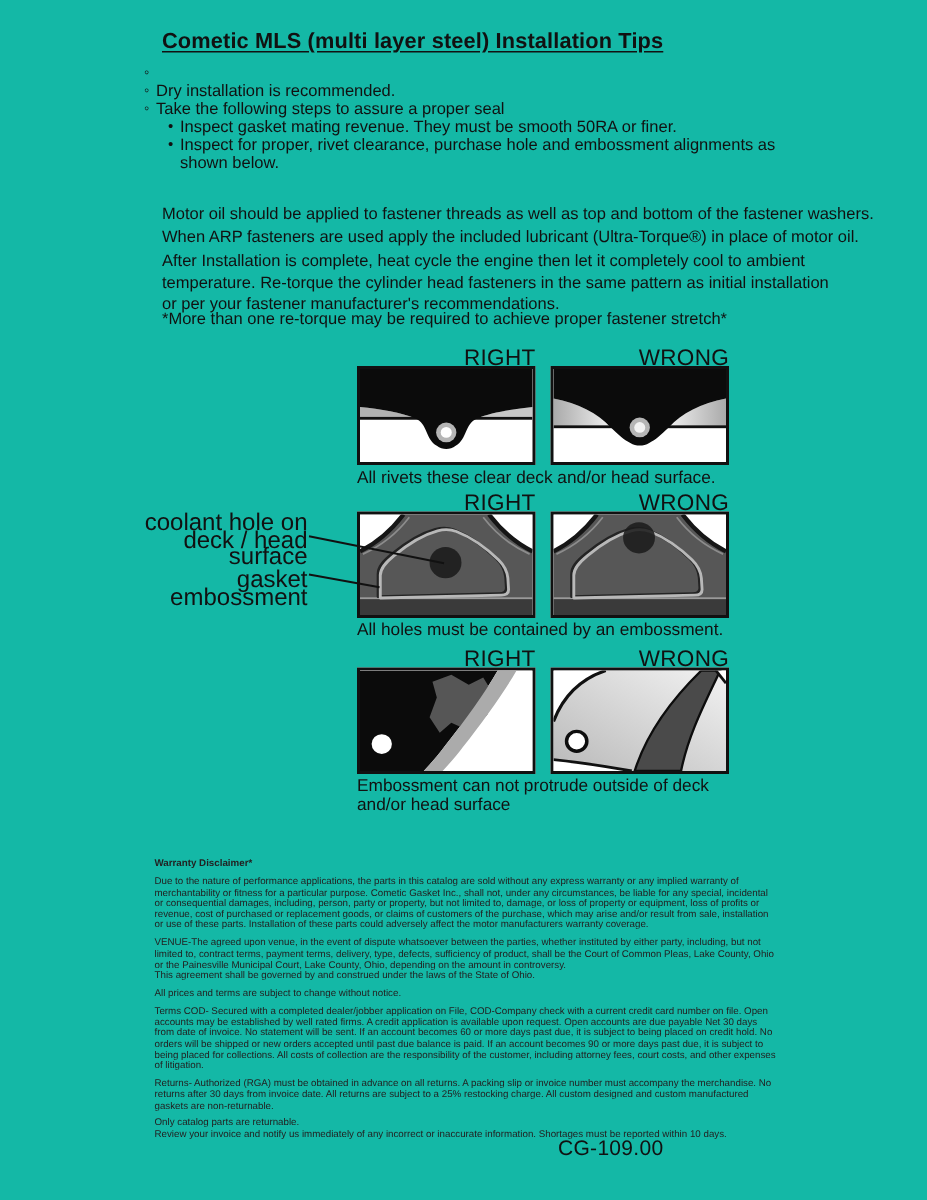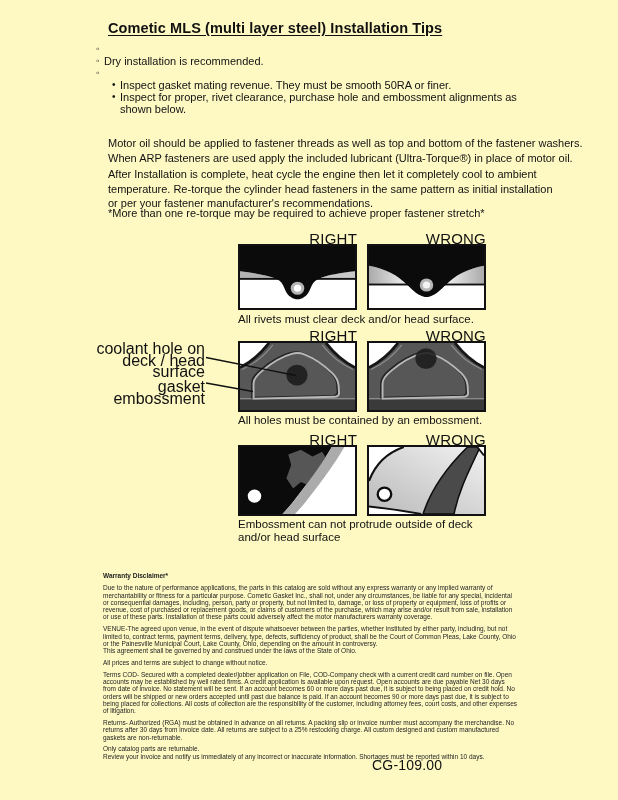--- a/index.html
+++ b/index.html
@@ -1,17 +1,17 @@
 <!DOCTYPE html>
 <html><head>
 <meta charset="utf-8">
 <style>
   html,body{margin:0;padding:0;background:#888;}
   .page{
-    position:relative;width:618px;height:800px;background:#fef9c3;
+    position:relative;width:618px;height:800px;background:#14b8a6;
     font-family:"Liberation Sans","DejaVu Sans",sans-serif;color:#111;
     overflow:hidden;margin:0 auto;
   }
   .abs{position:absolute;}
   .title{
     left:108px;top:20px;font-size:14.5px;font-weight:bold;
     text-decoration:underline;text-underline-offset:2px;letter-spacing:.1px;
   }
   .bullets{left:96px;top:43px;width:440px;font-size:11px;line-height:12px;}
   .b-row{display:flex;}
@@ -45,20 +45,21 @@
   <div class="abs bullets">
     <div class="b-row">
       <span class="mk">◦</span>
     </div>
     <div class="b-row">
       <span class="mk">◦</span>
       <span>Dry installation is recommended.</span>
     </div>
     <div class="b-row">
       <span class="mk">◦</span>
+      <span>Take the following steps to assure a proper seal</span>
     </div>
     <div class="b-row sub">
       <span class="mk">•</span>
       <span>Inspect gasket mating revenue.  They must be smooth 50RA or finer.</span>
     </div>
     <div class="b-row sub">
       <span class="mk">•</span>
       <span>Inspect for proper, rivet clearance, purchase hole and embossment alignments as shown below.</span>
     </div>
   </div>
@@ -96,21 +97,21 @@
         </linearGradient>
       </defs>
       <path d="M0,21 C17,24 31,32 39,41 L0,41 Z" fill="url(#gwL)"></path>
       <path d="M119,21 C102,24 88,32 80,41 L119,41 Z" fill="url(#gwR)"></path>
       <rect x="0" y="40" width="119" height="2" fill="#111"></rect>
       <path d="M0,0 H119 V21 C102,24 88,32 80,41 C73,47.5 71,50 66,52.5 C62,55 57,55 53,52.5 C48,50 46,47.5 39,41 C31,32 17,24 0,21 Z" fill="#0b0b0b"></path>
       <circle cx="59.5" cy="41.5" r="7" fill="#b5b5b5"></circle>
       <circle cx="59.5" cy="41.5" r="3.8" fill="#f2f2f2"></circle>
     </svg>
   </div>
-  <div class="abs caption" style="top:313px">All rivets must clear deck and/or head surface.</div>
+  <div class="abs caption" style="top:313px">All rivets these clear deck and/or head surface.</div>
 
   <div class="abs dlabel" style="left:238px;top:327px">RIGHT</div>
   <div class="abs dlabel" style="left:367px;top:327px">WRONG</div>
 
   <div class="abs ann" style="top:343px">
     <div>coolant hole on</div>
     <div>deck / head surface</div>
   </div>
   <div class="abs ann" style="top:381px">gasket embossment</div>
 

